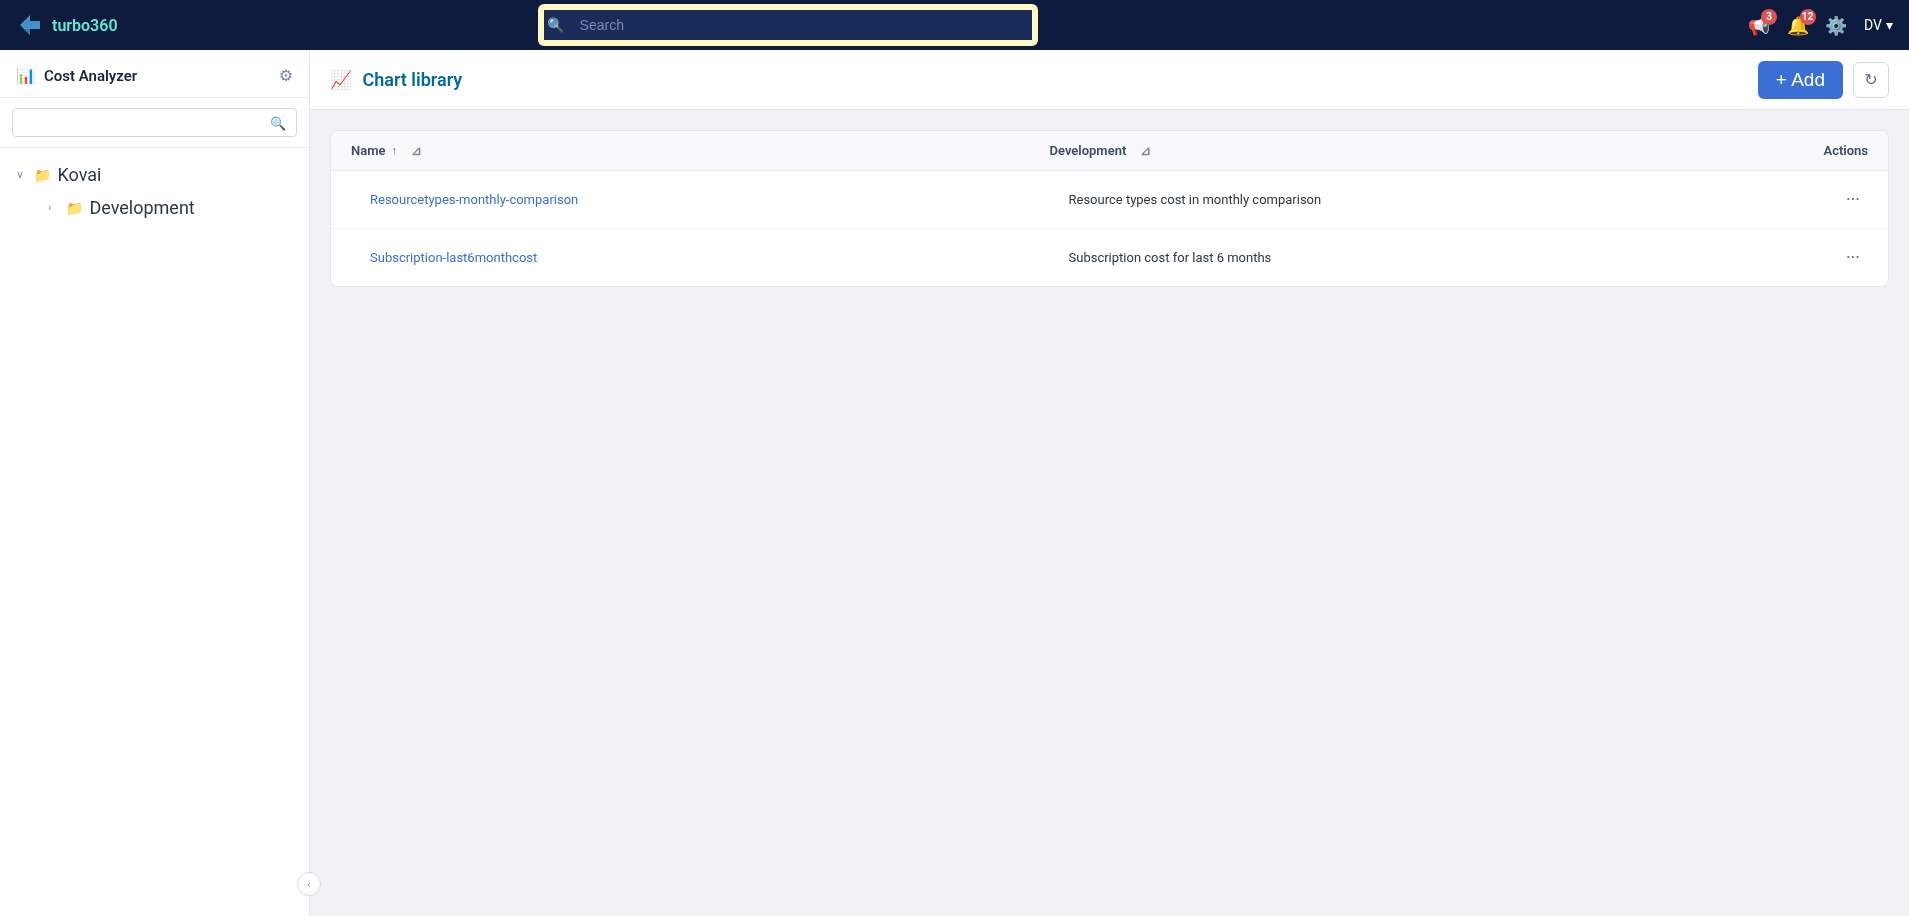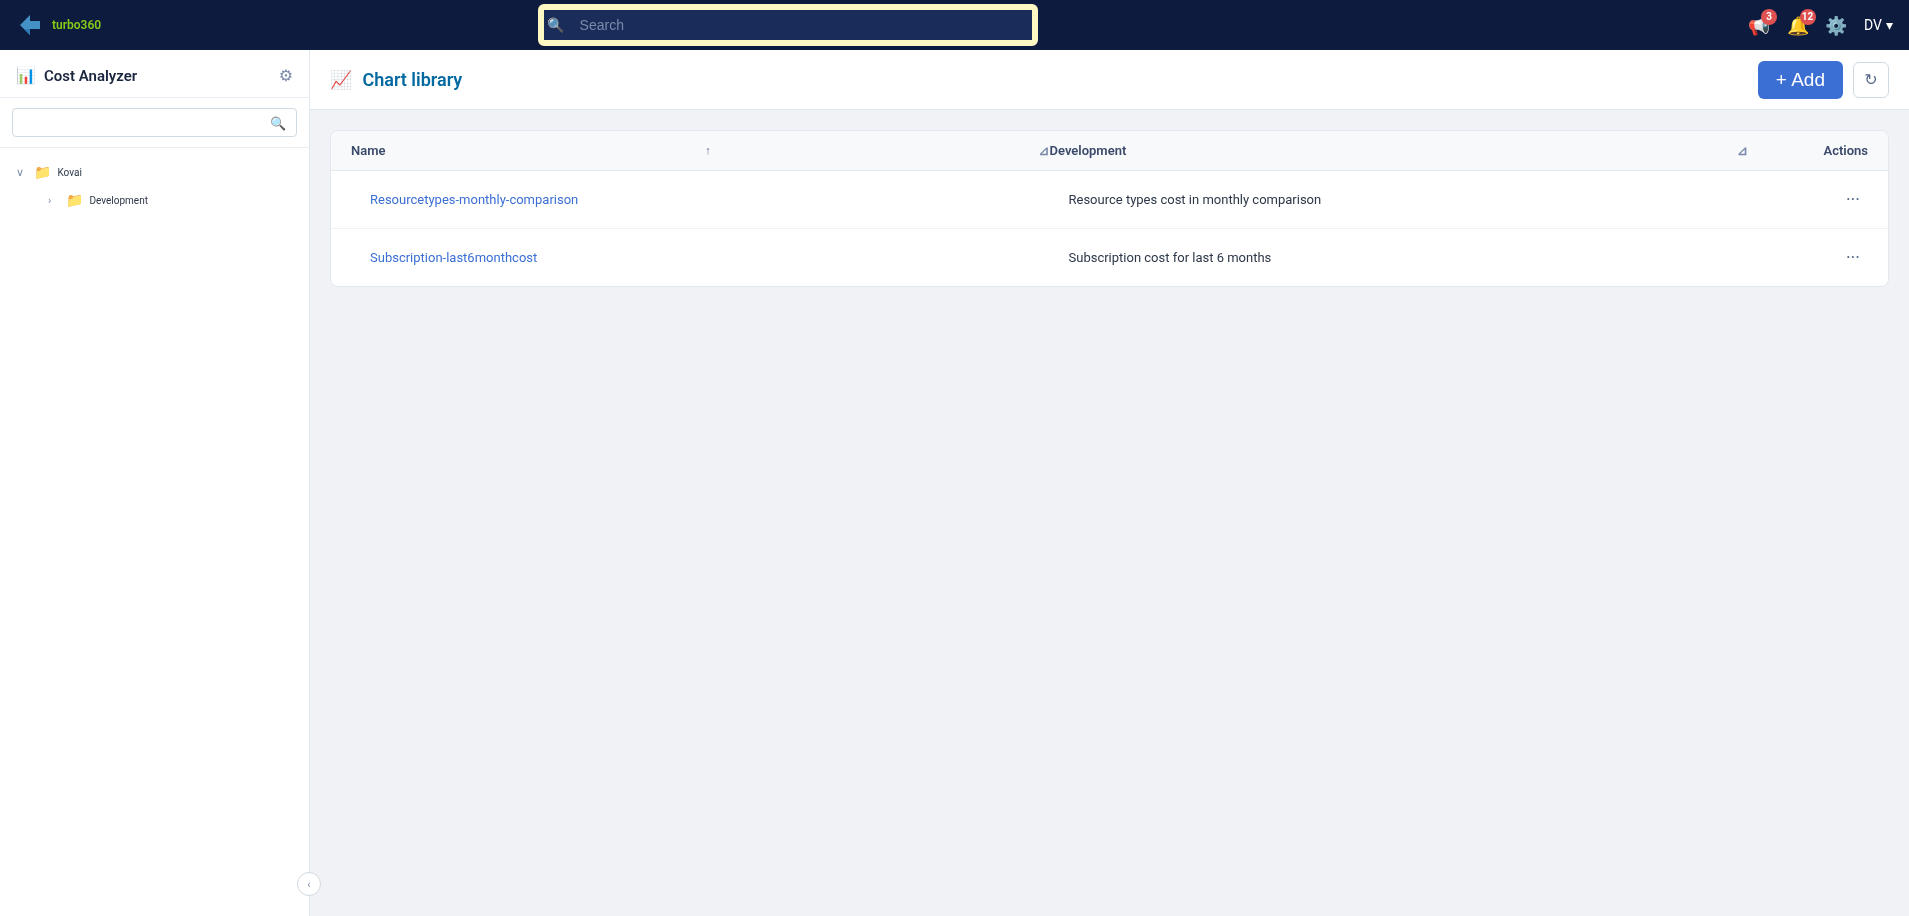--- a/index.html
+++ b/index.html
@@ -14,22 +14,22 @@
       padding: 0 16px;
       gap: 12px;
       position: fixed;
       top: 0; left: 0; right: 0;
       z-index: 100;
     }
     .logo-area {
       display: flex;
       align-items: center;
       gap: 8px;
-      color: #84cc16;
-      font-size: 12px;
+      color: #5eead4;
+      font-size: 16px;
       font-weight: 600;
       min-width: 160px;
     }
     .logo-icon {
       width: 28px;
       height: 28px;
     }
     .search-bar {
       flex: 1;
       max-width: 500px;
@@ -167,21 +167,21 @@
       gap: 6px;
       padding: 6px 16px;
       cursor: pointer;
       font-size: 13px;
       color: #2d3748;
     }
     .tree-chevron { font-size: 11px; color: #7a8aaa; width: 12px; }
     .folder-icon { font-size: 14px; }
     .folder-red { color: #e05252; }
     .folder-gray { color: #6b7280; }
-    .tree-label { font-size: 10px; }
+    .tree-label { font-size: 18px; }
     .tree-child {
       padding-left: 48px;
     }
     .sidebar-collapse-btn {
       position: absolute;
       bottom: 20px;
       right: -12px;
       width: 24px;
       height: 24px;
       background: white;
@@ -279,21 +279,20 @@
       padding: 12px 20px;
       align-items: center;
     }
     .th {
       font-size: 13px;
       font-weight: 600;
       color: #3a4a6a;
       display: flex;
       align-items: center;
       gap: 6px;
-      justify-content: space-between;
     }
     .th-actions {
       text-align: right;
       justify-content: flex-end;
     }
     .sort-icon { font-size: 11px; color: #5a6a8a; }
     .filter-icon { font-size: 13px; color: #7a8aaa; cursor: pointer; margin-left: 8px; }
     .table-row {
       display: grid;
       grid-template-columns: 1fr 1fr 120px;

